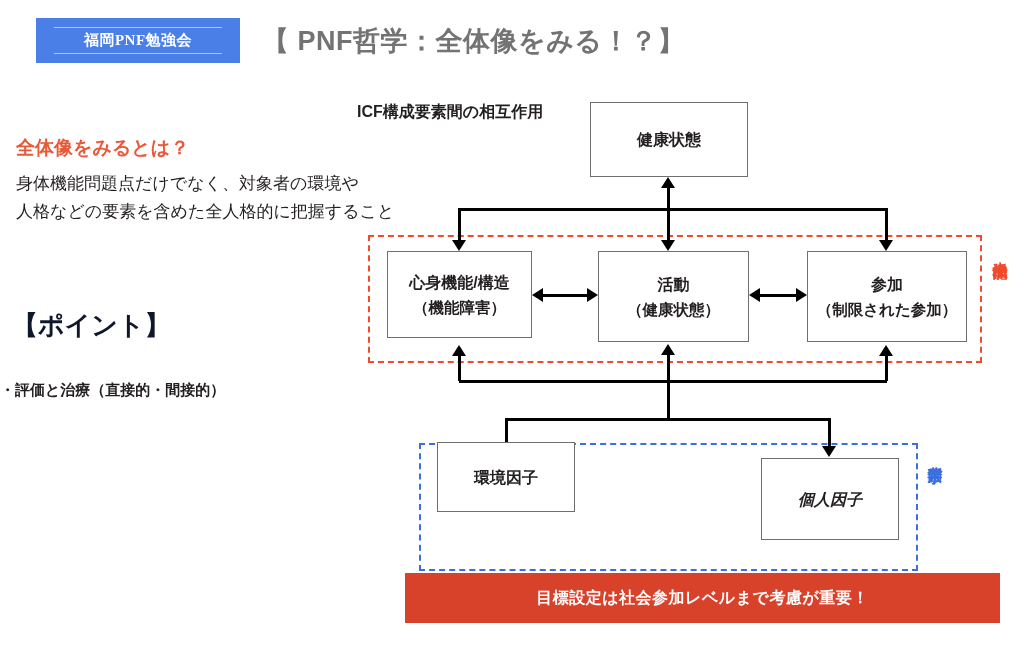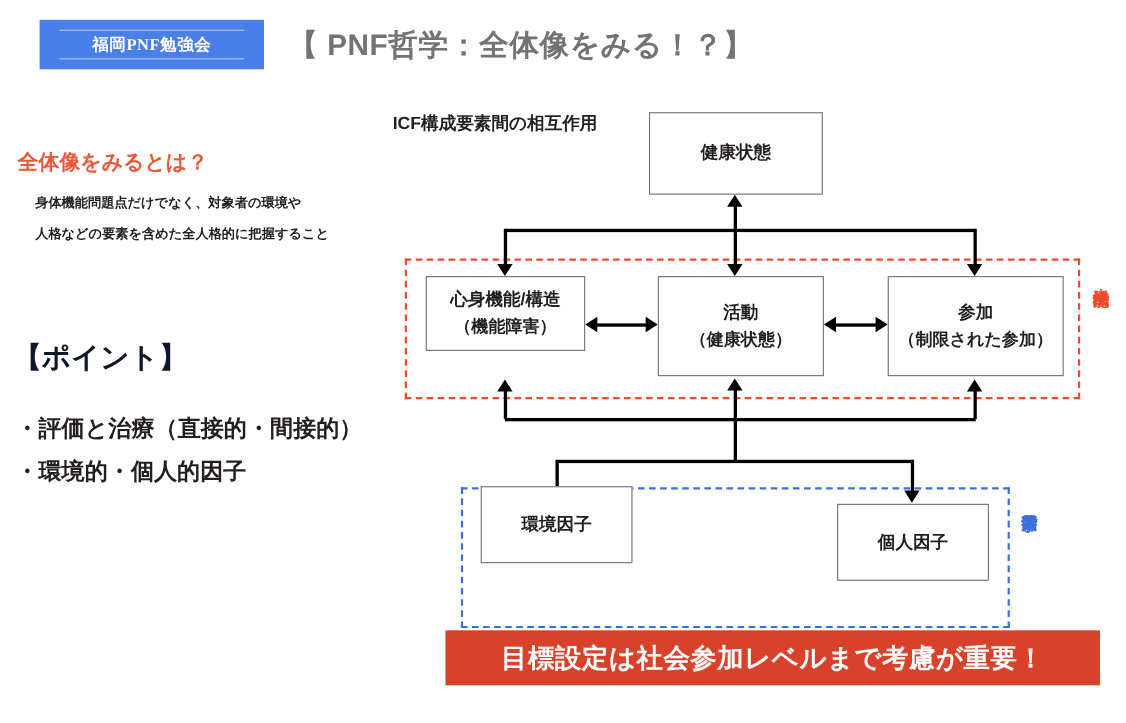--- a/index.html
+++ b/index.html
@@ -62,42 +62,42 @@
     position: absolute;
     left: 16px;
     top: 135px;
     font-size: 19px;
     font-weight: bold;
     color: #e8593a;
     white-space: nowrap;
   }
   .lead-body {
     position: absolute;
-    left: 32px;
+    left: 16px;
     top: 170px;
-    font-size: 12px;
-    font-weight: bold;
+    font-size: 17px;
+    font-weight: normal;
     line-height: 28px;
     color: #231f20;
     white-space: nowrap;
   }
   .point-head {
     position: absolute;
     left: 12px;
     top: 308px;
     font-size: 26px;
     font-weight: bold;
     color: #0f172a;
     white-space: nowrap;
   }
   .point-list {
     position: absolute;
-    left: 14px;
+    left: 0;
     top: 370px;
-    font-size: 21px;
+    font-size: 15px;
     font-weight: bold;
     line-height: 39px;
     color: #231f20;
     white-space: nowrap;
   }
 
   
   .icf-caption {
     position: absolute;
     left: 357px;
@@ -118,25 +118,25 @@
     justify-content: center;
     font-size: 16px;
     font-weight: bold;
     color: #231f20;
     line-height: 25px;
     text-align: center;
   }
   .node .l2 { font-size: 15.5px; }
 
   #node-health   { left: 590px; top: 102px;  width: 158px; height: 75px; }
-  #node-body     { left: 387px; top: 251px;  width: 145px; height: 68px; }
+  #node-body     { left: 387px; top: 251px;  width: 145px; height: 87px; }
   #node-activity { left: 598px; top: 251px;  width: 151px; height: 91px; }
   #node-part     { left: 807px; top: 251px;  width: 160px; height: 91px; }
   #node-env      { left: 437px; top: 442px;  width: 138px; height: 70px; }
-  #node-personal { left: 761px; top: 458px;  width: 138px; height: 70px; }
+  #node-personal { left: 761px; top: 458px;  width: 138px; height: 82px; font-style: italic; }
 
   
   .group-life {
     position: absolute;
     left: 368px; top: 235px;
     width: 614px; height: 128px;
     border: 2.5px dashed #ef4b2c;
     box-sizing: border-box;
   }
   .group-context {
@@ -175,21 +175,21 @@
     position: absolute;
     left: 405px; top: 573px;
     width: 595px; height: 50px;
     background: #d8412a;
     display: flex;
     align-items: center;
     justify-content: center;
   }
   .banner-text {
     color: #ffffff;
-    font-size: 24px;
+    font-size: 16px;
     font-weight: bold;
     letter-spacing: 0.5px;
     white-space: nowrap;
     text-align: right;
   }
 </style>
 </head>
 <body>
 
 <div id="slide">
@@ -204,21 +204,20 @@
 
   <div class="lead-head">全体像をみるとは？</div>
   <div class="lead-body">
     <div>身体機能問題点だけでなく、対象者の環境や</div>
     <div>人格などの要素を含めた全人格的に把握すること</div>
   </div>
 
   <div class="point-head">【ポイント】</div>
   <div class="point-list">
     <div>・評価と治療（直接的・間接的）</div>
-    <div>・環境的・個人的因子</div>
   </div>
 
   <div class="icf-caption">ICF構成要素間の相互作用</div>
 
   <div class="group-life"></div>
   <div class="vlabel" id="label-life">生活機能</div>
 
   <div class="group-context"></div>
   <div class="vlabel" id="label-context">背景因子</div>
 

